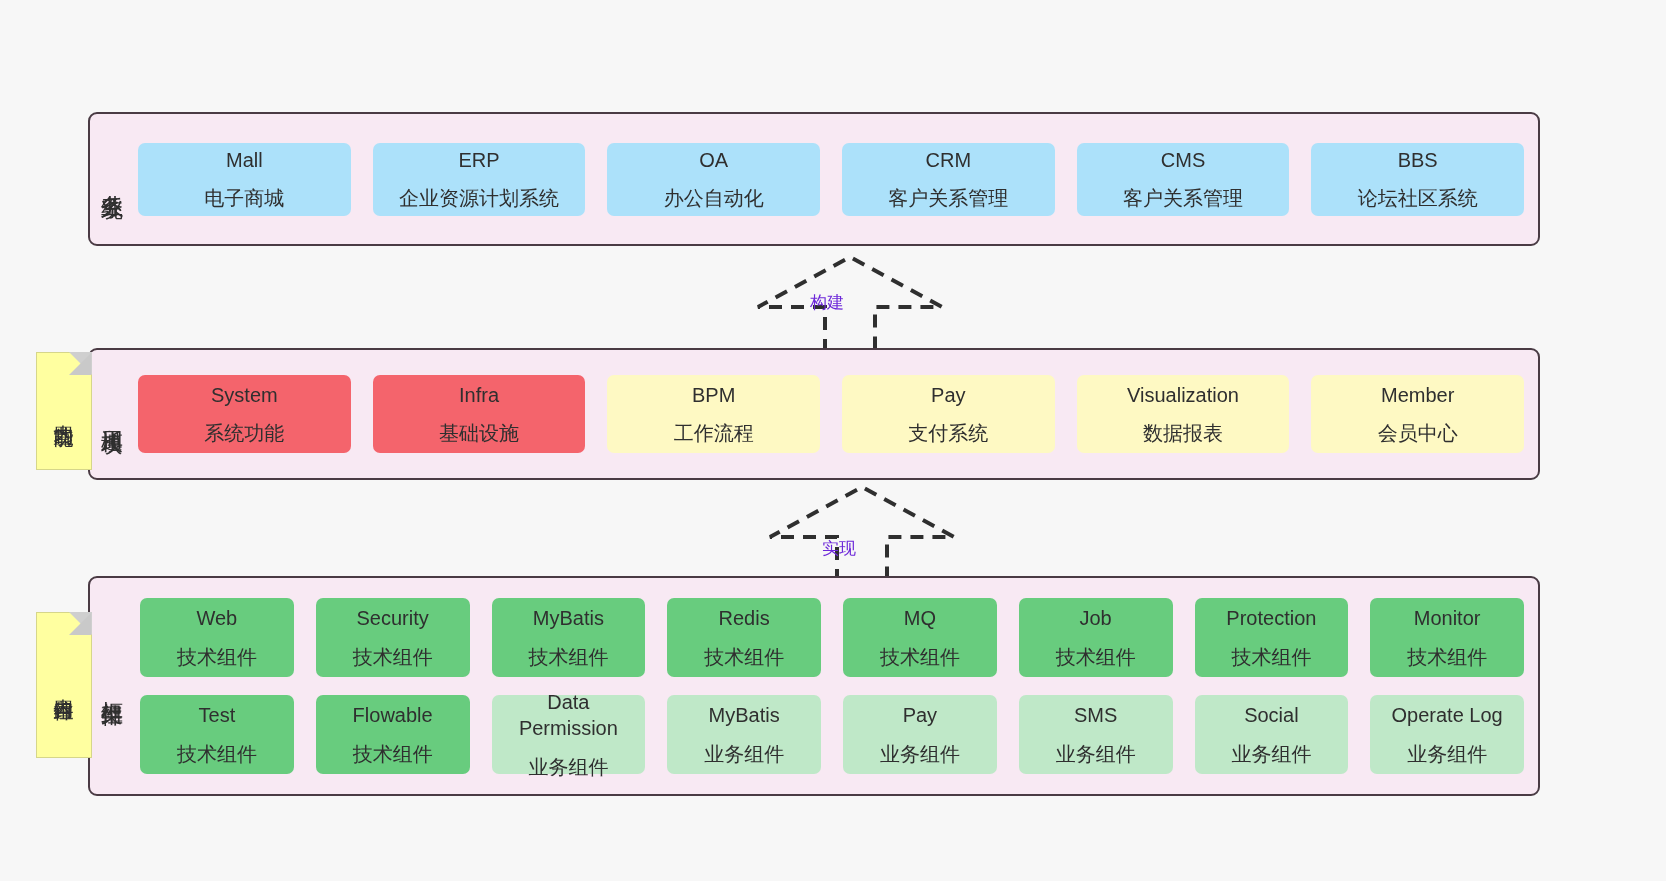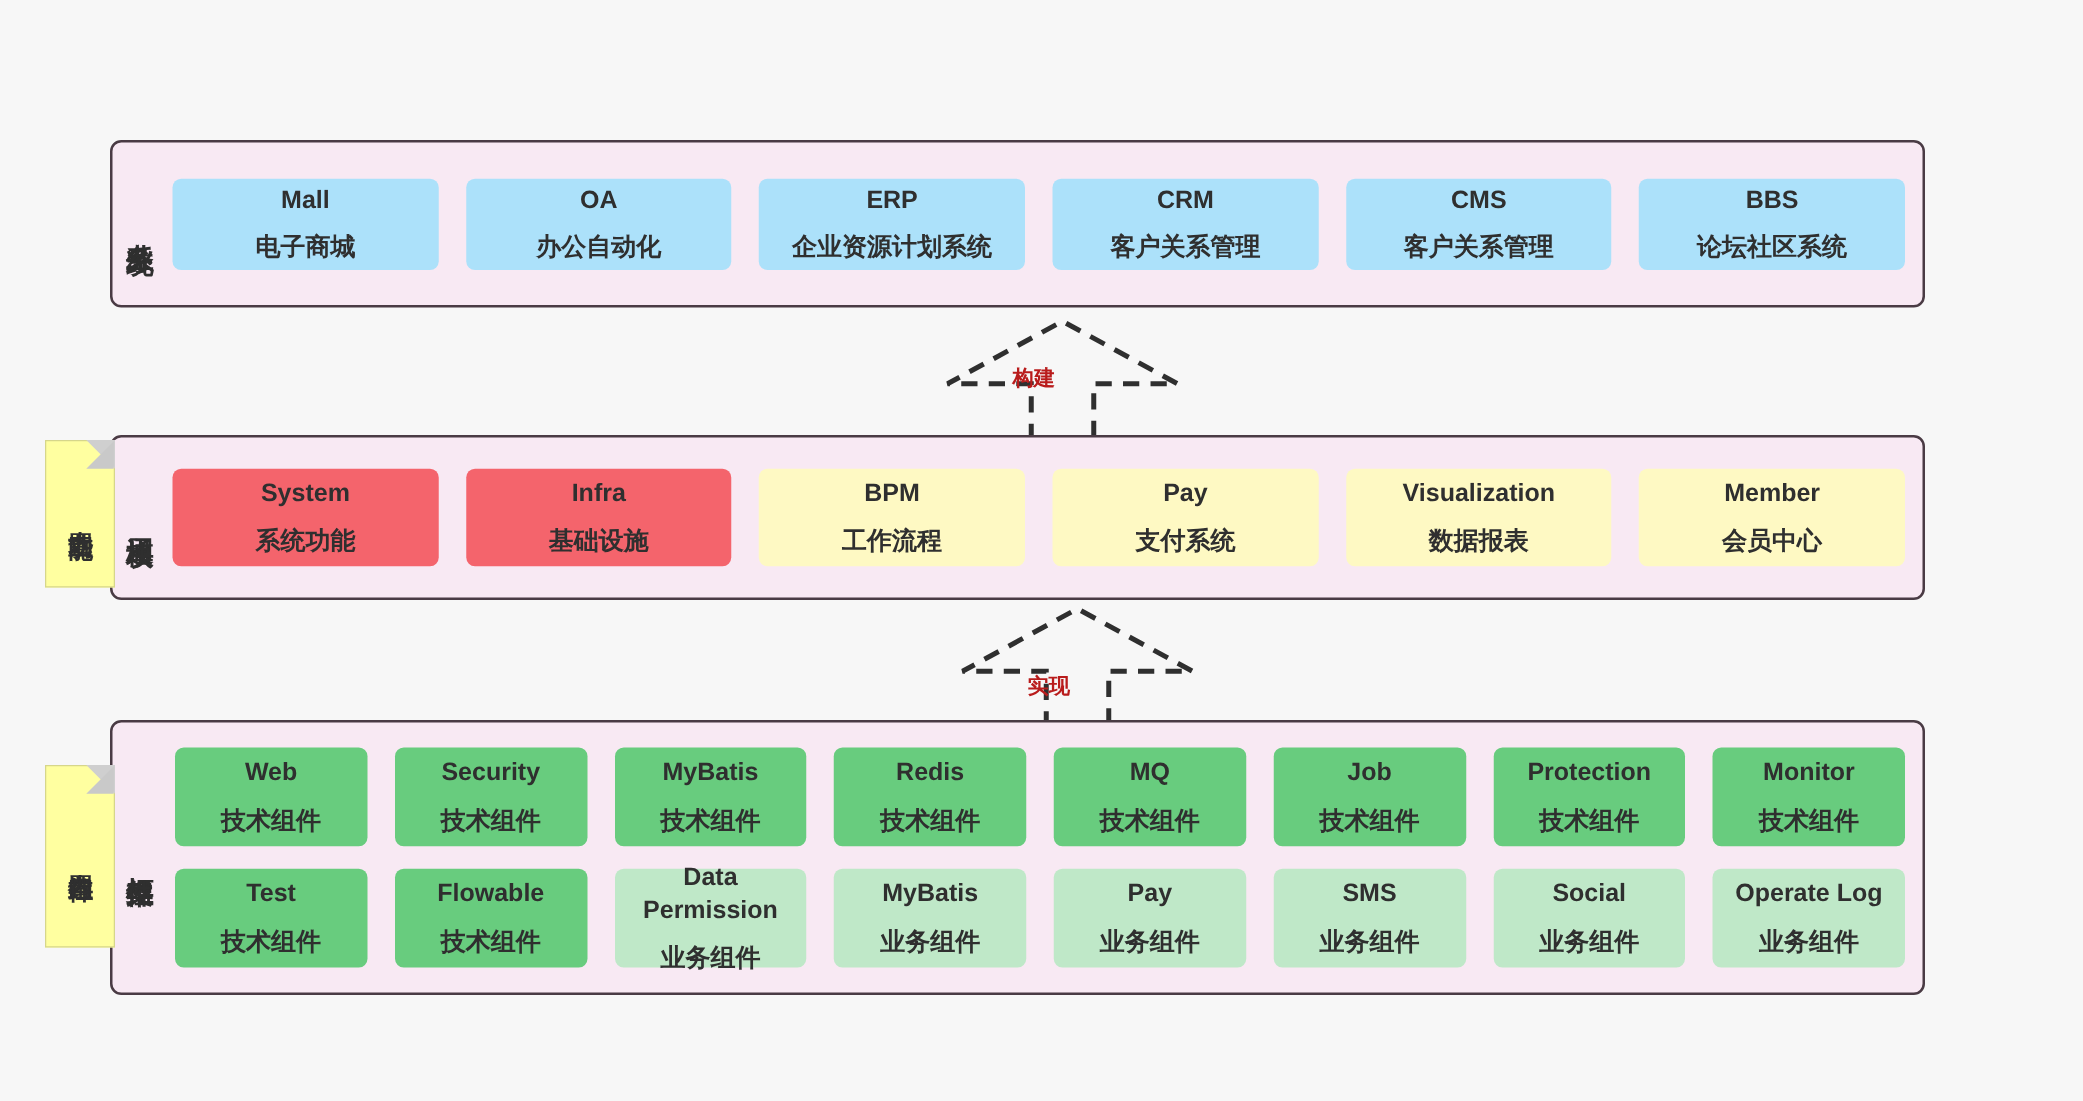--- a/index.html
+++ b/index.html
@@ -7,21 +7,20 @@
     margin: 0; padding: 0;
     background: #f7f7f7;
     font-family: "Liberation Sans", "DejaVu Sans", sans-serif;
   }
   #canvas {
     position: relative;
     width: 1666px;
     height: 858px;
     background: #f7f7f7;
     overflow: hidden;
-    font-weight: bold;
   }
 
   
   .layer {
     position: absolute;
     background: #f8e9f3;
     border: 2px solid #4a3b44;
     border-radius: 9px;
     display: flex;
     align-items: stretch;
@@ -124,21 +123,21 @@
   #note-builtin-comp { left: 36px; top: 612px; height: 146px; }
 
   
   .connector {
     position: absolute;
     pointer-events: none;
   }
   .connector-label {
     position: absolute;
     font-size: 17px;
-    color: #b91c1c;
+    color: #6d28d9;
     background: transparent;
     white-space: nowrap;
     user-select: none;
     text-align: right;
   }
   #conn-build  { left: 740px; top: 252px; width: 220px; height: 100px; }
   #conn-impl   { left: 752px; top: 482px; width: 220px; height: 100px; }
   #label-build { left: 810px; top: 291px; }
   #label-impl  { left: 822px; top: 521px; margin-top: 16px; }
 </style>
@@ -149,26 +148,26 @@
 
   <div class="layer" id="layer-business">
     <div class="layer-title">业务系统</div>
     <div class="layer-body">
       <div class="row">
         <div class="cell c-blue">
           <span class="en">Mall</span>
           <span class="cn">电子商城</span>
         </div>
         <div class="cell c-blue">
+          <span class="en">ERP</span>
+          <span class="cn">企业资源计划系统</span>
+        </div>
+        <div class="cell c-blue">
           <span class="en">OA</span>
           <span class="cn">办公自动化</span>
-        </div>
-        <div class="cell c-blue">
-          <span class="en">ERP</span>
-          <span class="cn">企业资源计划系统</span>
         </div>
         <div class="cell c-blue">
           <span class="en">CRM</span>
           <span class="cn">客户关系管理</span>
         </div>
         <div class="cell c-blue">
           <span class="en">CMS</span>
           <span class="cn">客户关系管理</span>
         </div>
         <div class="cell c-blue">

